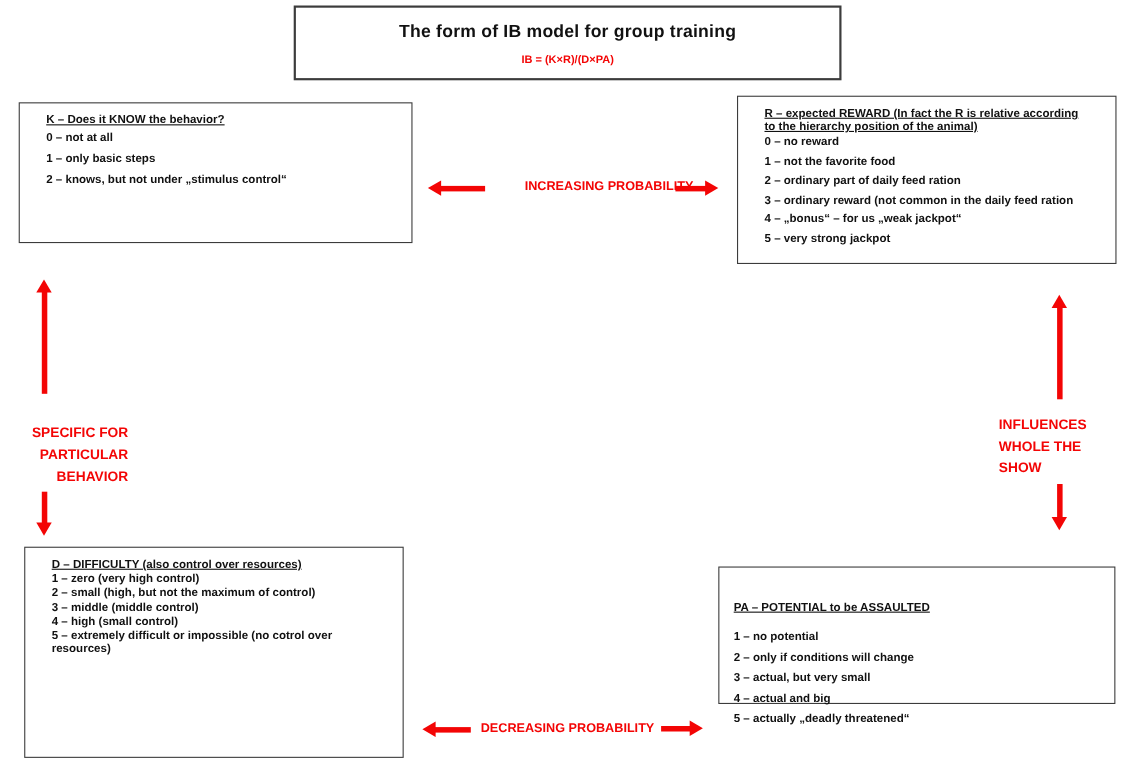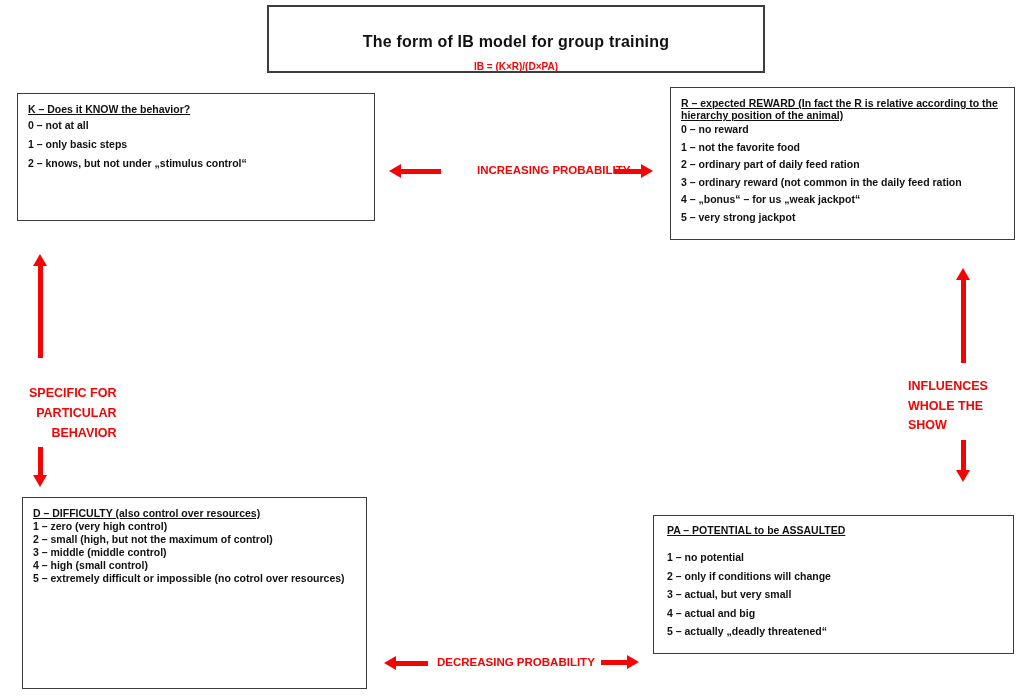--- a/index.html
+++ b/index.html
@@ -16,40 +16,40 @@
     color:var(--ink);
     overflow:hidden;
   }
   .abs{position:absolute;}
 
   
   .title-box{
     left:267px; top:5px; width:498px; height:68px;
     border:2px solid var(--border);
     text-align:center;
-    padding-top:26px;
+    padding-top:14px;
     background:#ffffff;
   }
   .title-text{font-size:16px; font-weight:bold; letter-spacing:.2px;}
   .formula-text{font-size:10px; font-weight:bold; color:var(--red); margin-top:10px;}
 
   
   .cbox{
     border:1.5px solid var(--border);
     background:#ffffff;
-    padding:9px 10px;
+    padding:9px 24px;
     font-size:10.5px;
     font-weight:bold;
     line-height:12px;
   }
   .cbox .heading{text-decoration:underline;}
   .k-box  {left:17px;  top:93px;  width:358px; height:128px;}
   .r-box  {left:670px; top:87px;  width:345px; height:153px;}
   .d-box  {left:22px;  top:497px; width:345px; height:192px;}
-  .pa-box {left:653px; top:515px; width:361px; height:139px; padding:8px 13px;}
+  .pa-box {left:653px; top:515px; width:361px; height:125px; padding:30px 13px;}
 
   .k-box  .line{margin-top:7px;}
   .k-box  .line:first-child{margin-top:4px;}
   .r-box  .line{margin-top:5.5px;}
   .r-box  .line:first-child{margin-top:2px;}
   .d-box  .line{margin-top:1px;}
   .pa-box .line{margin-top:6.5px;}
   .pa-box .line:first-child{margin-top:15px;}
 
   

